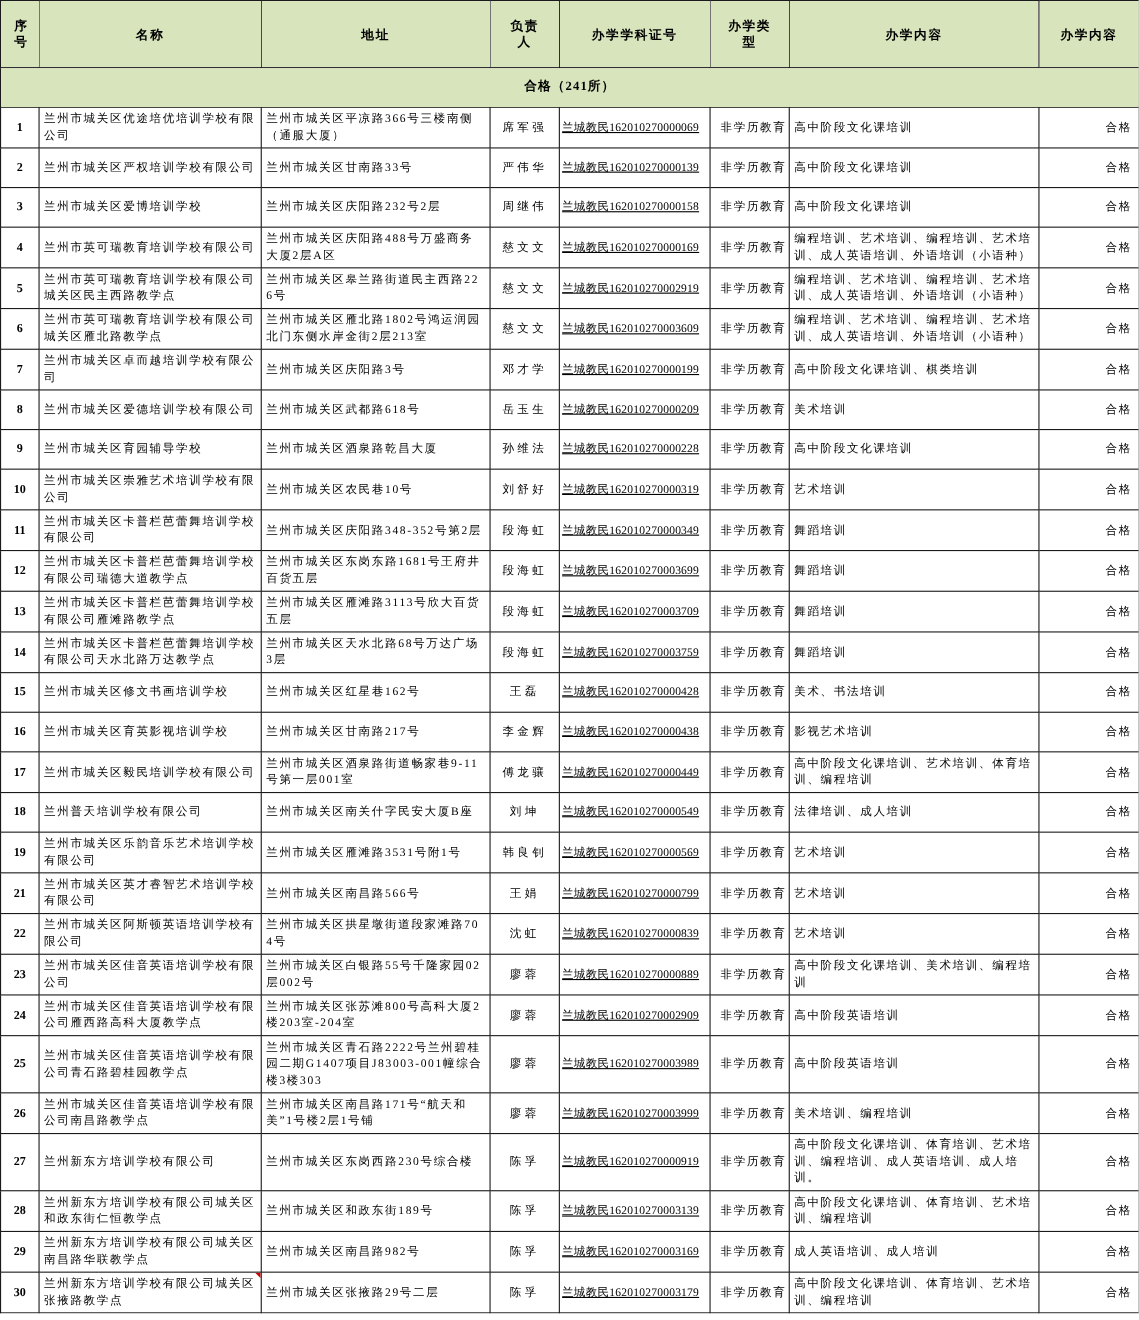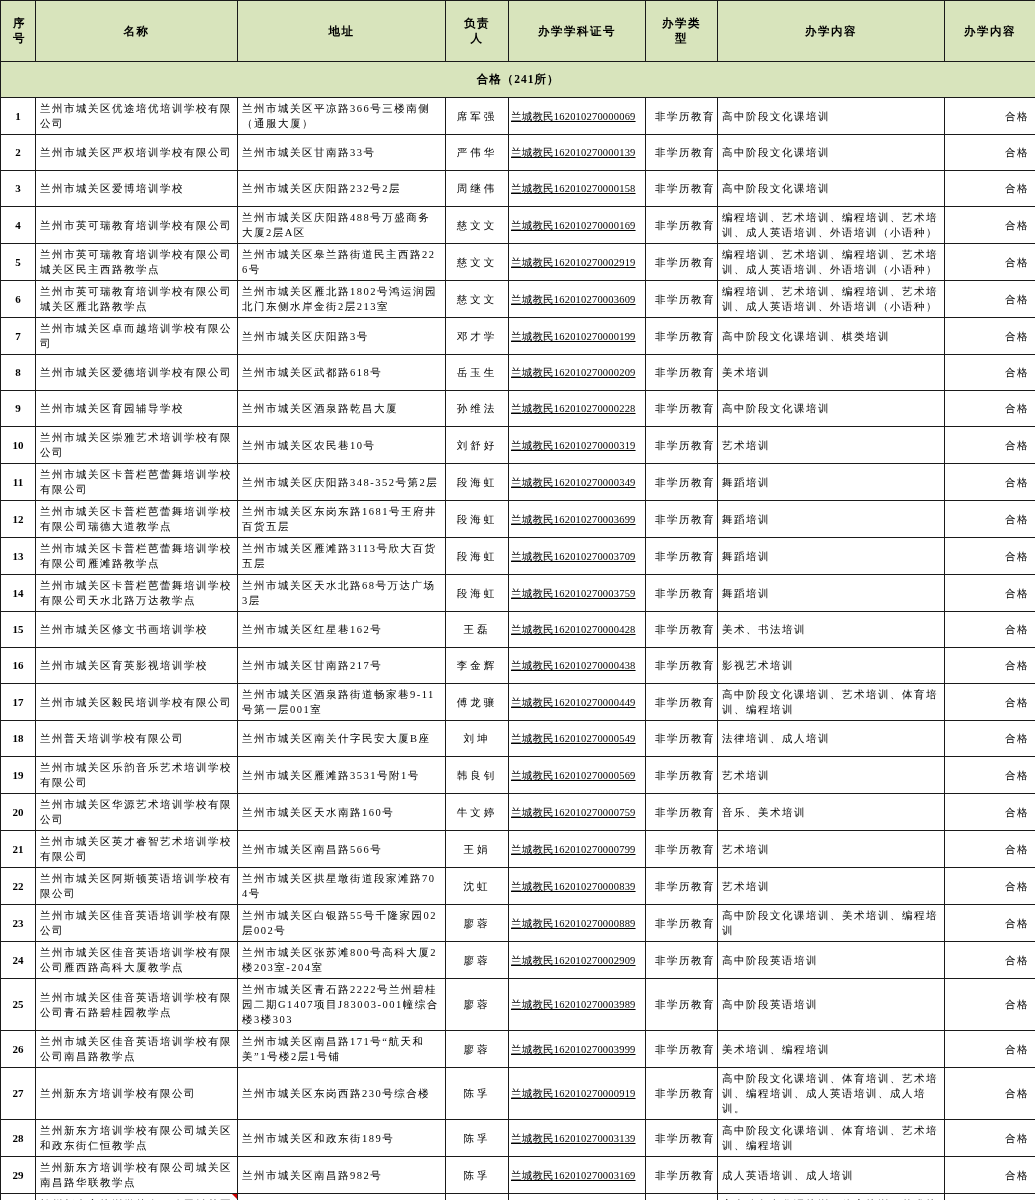--- a/index.html
+++ b/index.html
@@ -232,30 +232,20 @@
         <td class="c0">19</td>
         <td class="c1">兰州市城关区乐韵音乐艺术培训学校有限公司</td>
         <td class="c2">兰州市城关区雁滩路3531号附1号</td>
         <td class="c3">韩良钊</td>
         <td class="c4">兰城教民162010270000569</td>
         <td class="c5">非学历教育</td>
         <td class="c6">艺术培训</td>
         <td class="c7">合格</td>
       </tr>
       <tr>
-        <td class="c0">20</td>
-        <td class="c1">兰州市城关区华源艺术培训学校有限公司</td>
-        <td class="c2">兰州市城关区天水南路160号</td>
-        <td class="c3">牛文婷</td>
-        <td class="c4">兰城教民162010270000759</td>
-        <td class="c5">非学历教育</td>
-        <td class="c6">音乐、美术培训</td>
-        <td class="c7">合格</td>
-      </tr>
-      <tr>
         <td class="c0">21</td>
         <td class="c1">兰州市城关区英才睿智艺术培训学校有限公司</td>
         <td class="c2">兰州市城关区南昌路566号</td>
         <td class="c3">王娟</td>
         <td class="c4">兰城教民162010270000799</td>
         <td class="c5">非学历教育</td>
         <td class="c6">艺术培训</td>
         <td class="c7">合格</td>
       </tr>
       <tr>

